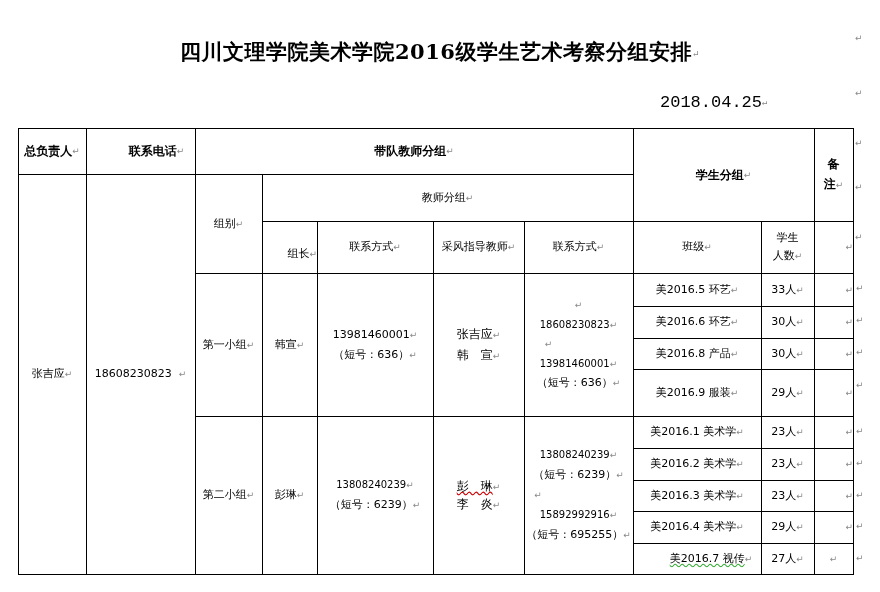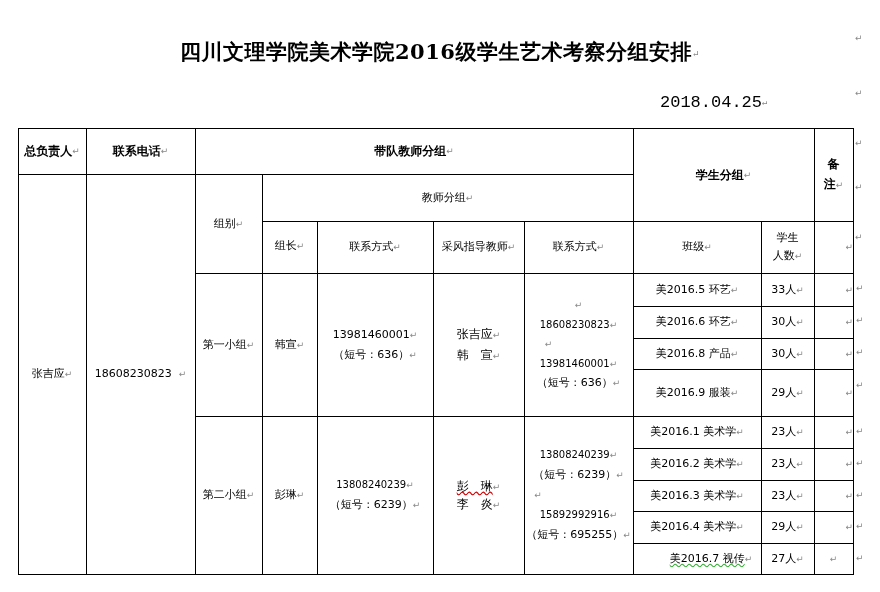--- a/index.html
+++ b/index.html
@@ -63,21 +63,21 @@
   <div class="line-v" style="left:524px;top:221px;height:354px;"></div>
   <div class="line-v" style="left:633px;top:128px;height:447px;"></div>
   <div class="line-v" style="left:761px;top:221px;height:354px;"></div>
   <div class="line-v" style="left:814px;top:128px;height:447px;"></div>
   <div class="line-v" style="left:853px;top:128px;height:447px;"></div>
 
   <div class="cell b" style="left:18px;top:128px;width:68px;height:46px;">
     <span>总负责人</span>
       <span class="pm">↵</span>
   </div>
-  <div class="cell b" style="left:86px;top:128px;width:109px;height:46px;">
+  <div class="cell b" style="left:102px;top:128px;width:109px;height:46px;">
     <span>联系电话</span>
       <span class="pm">↵</span>
   </div>
   <div class="cell b" style="left:195px;top:128px;width:438px;height:46px;">
     <span>带队教师分组</span>
       <span class="pm">↵</span>
   </div>
   <div class="cell b" style="left:633px;top:128px;width:181px;height:93px;">
     <span>学生分组</span>
       <span class="pm">↵</span>
@@ -91,21 +91,21 @@
 
   <div class="cell" style="left:195px;top:174px;width:67px;height:99px;">
     <span>组别</span>
       <span class="pm">↵</span>
   </div>
   <div class="cell" style="left:262px;top:174px;width:371px;height:47px;">
     <span>教师分组</span>
       <span class="pm">↵</span>
   </div>
 
-  <div class="cell" style="left:262px;top:220px;width:55px;height:52px;">
+  <div class="cell" style="left:262px;top:228px;width:55px;height:52px;justify-content:flex-end;">
     <span>组长</span>
       <span class="pm">↵</span>
   </div>
   <div class="cell" style="left:317px;top:221px;width:116px;height:52px;">
     <span>联系方式</span>
       <span class="pm">↵</span>
   </div>
   <div class="cell" style="left:433px;top:221px;width:91px;height:52px;">
     <span>采风指导教师</span>
       <span class="pm">↵</span>

